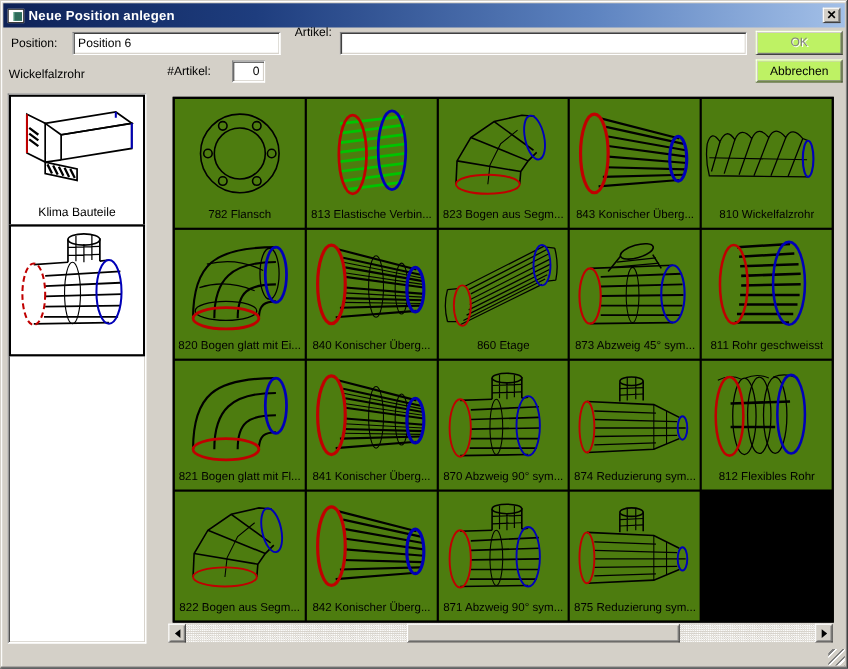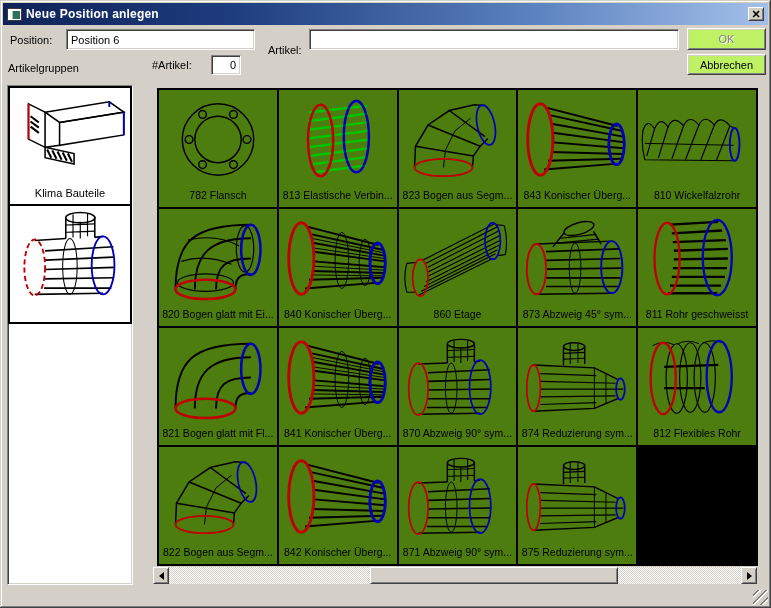--- a/index.html
+++ b/index.html
@@ -50,21 +50,21 @@
   #cancel-btn{ left:687px; top:54px; width:79px; height:21px; }
 
   
   .listbox{
     position:absolute; left:7px; top:85px; width:126px; height:500px; background:#fff;
     border:1px solid; border-color:#808080 #fff #fff #808080;
     box-shadow: inset 1px 1px 0 #404040, inset -1px -1px 0 #d4d0c8;
     overflow:hidden;
   }
   .group-item{ width:100%; height:120px; border:2px solid #000; background:#fff;
-               display:flex; flex-direction:column; align-items:flex-end; }
+               display:flex; flex-direction:column; align-items:flex-start; }
   .group-item + .group-item{ margin-top:-2px;gap:21px; }
   .group-svg{ width:116px; height:98px; flex:0 0 auto; }
   .group-label{ font-size:11px; color:#000; height:16px; line-height:15px; width:100%;
                 text-align:center; white-space:nowrap; overflow:hidden; }
   .group-item.selected .group-label{ background:#0a246a; color:#fff; }
 
   
   .grid{
     position:absolute; left:157px; top:88px; width:601px; height:478px;
     background:#000; border:2px solid #000;
@@ -109,27 +109,27 @@
     <div class="title-icon"></div>
     <div class="title-text">Neue Position anlegen</div>
     <div class="close-btn">
       <span>✕</span>
     </div>
   </div>
 
   <div class="lbl" style="left:10px; top:34px;">Position:</div>
   <input id="position-input" class="sunken" type="text" value="Position 6" style="">
 
-  <div class="lbl" style="left:268px; top:44px;">Artikel:</div>
+  <div class="lbl" style="left:268px; top:24px;">Artikel:</div>
   <input id="artikel-input" class="sunken" type="text" value="" style="">
 
   <div class="btn" id="ok-btn">OK</div>
   <div class="btn" id="cancel-btn">Abbrechen</div>
 
-  <div class="lbl" style="left:8px; top:62px;">Artikelgruppen</div>
+  <div class="lbl" style="left:8px; top:62px;">Wickelfalzrohr</div>
 
   <div class="lbl" style="left:152px; top:59px;">#Artikel:</div>
   <div class="sunken" id="artikel-count">0</div>
 
   <div class="listbox" id="group-list">
       <div class="group-item">
      <svg class="group-svg" viewBox="0 0 112 88" fill="none" stroke="#000" stroke-width="1.5">
           <path d="M30 20 L92 10 L106 20 L44 30 Z"></path>
    <path d="M44 30 L106 20 L106 42 L44 52 Z"></path>
    <path stroke="#0000b8" stroke-width="1.8" d="M106 20 L106 42 M92 10 L92 15"></path>

